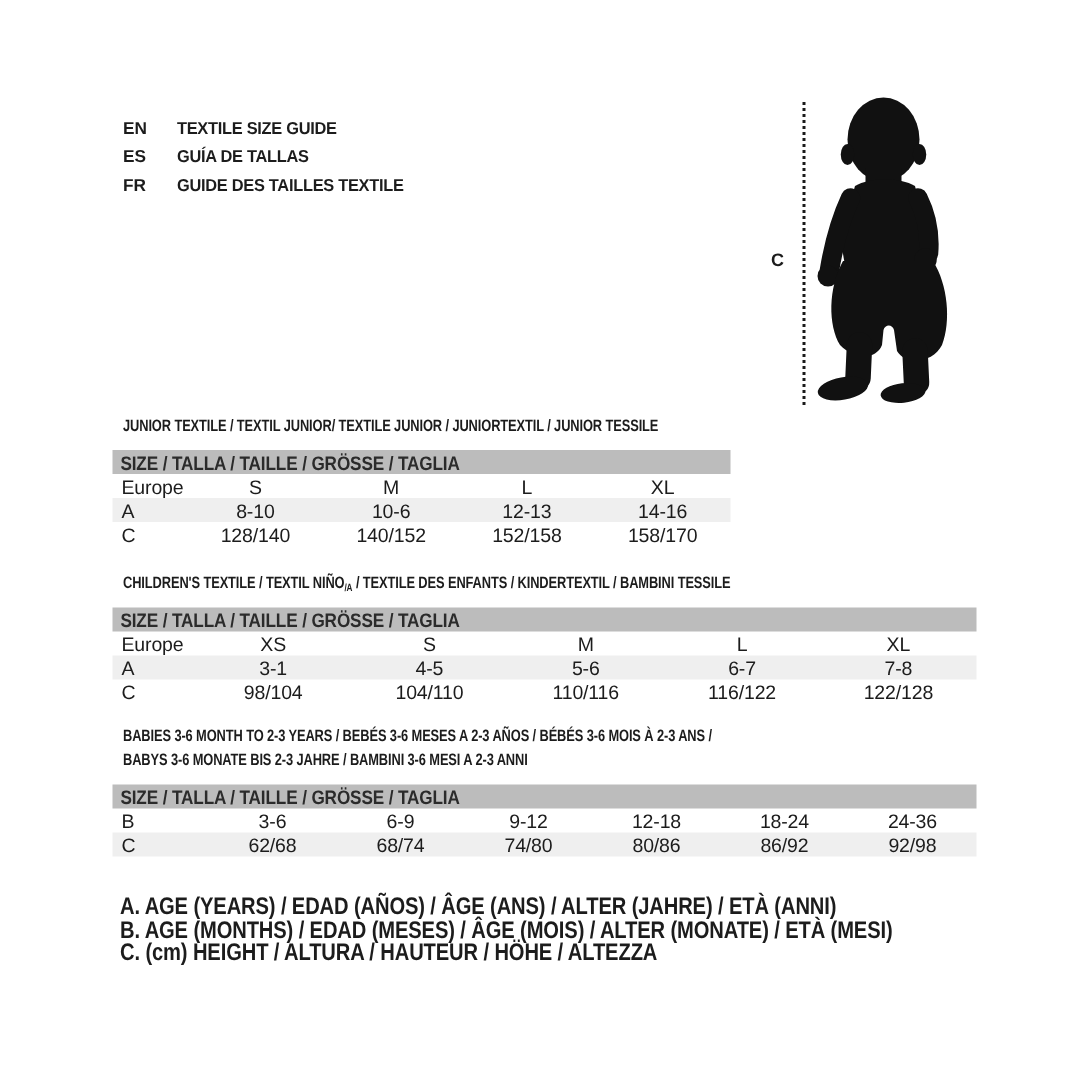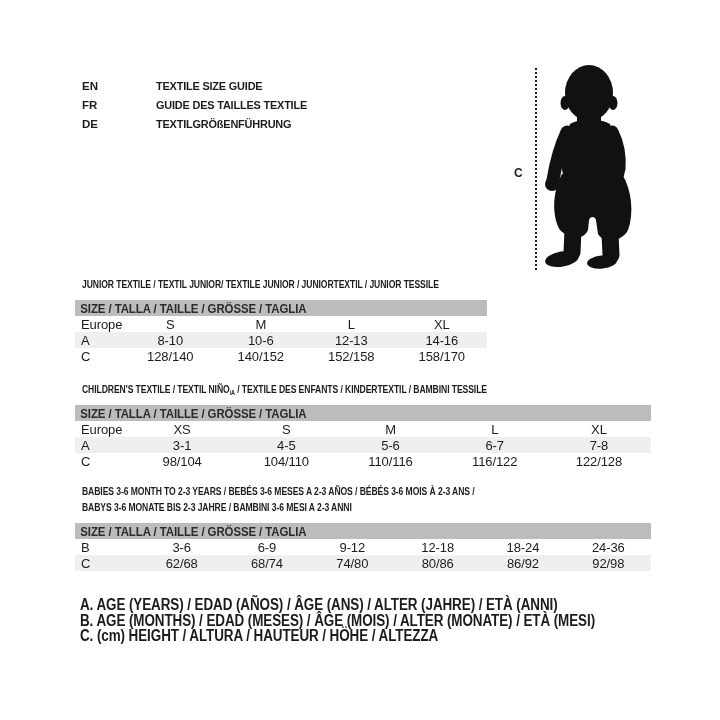--- a/index.html
+++ b/index.html
@@ -1,21 +1,21 @@
 <!DOCTYPE html>
 <html><head>
 <meta charset="utf-8">
 <style>
   html,body{margin:0;padding:0;background:#fff;}
   #page{position:relative;width:720px;height:720px;background:#ffffff;overflow:hidden;
         font-family:"Liberation Sans",sans-serif;color:#1c1c1c;}
 
   
   .lang-block{position:absolute;left:82px;top:76px;}
-  .lang-row{display:flex;height:19px;align-items:center;font-weight:bold;font-size:11.5px;gap:38px;}
+  .lang-row{display:flex;height:19px;align-items:center;font-weight:bold;font-size:11.5px;}
   .lang-code{width:36px;}
   .lang-text{transform:scaleX(0.95);transform-origin:left center;white-space:nowrap;letter-spacing:-0.2px;}
 
   
   .dotted-line{position:absolute;left:535px;top:68px;height:202px;width:0;border-left:2px dotted #1a1a1a;}
   .c-label{position:absolute;left:514px;top:166px;font-weight:bold;font-size:12px;}
   .baby-svg{position:absolute;left:540px;top:62px;}
 
   
   .tbl-title{position:absolute;left:82px;font-weight:bold;font-size:11px;line-height:16px;white-space:nowrap;
@@ -42,26 +42,26 @@
 <body>
 
 <div id="page">
 
   <div class="lang-block">
     <div class="lang-row">
       <span class="lang-code">EN</span>
       <span class="lang-text">TEXTILE SIZE GUIDE</span>
     </div>
     <div class="lang-row">
+      <span class="lang-code">ES</span>
+      <span class="lang-text">GUÍA DE TALLAS</span>
+    </div>
+    <div class="lang-row">
       <span class="lang-code">FR</span>
       <span class="lang-text">GUIDE DES TAILLES TEXTILE</span>
-    </div>
-    <div class="lang-row">
-      <span class="lang-code">DE</span>
-      <span class="lang-text">TEXTILGRÖßENFÜHRUNG</span>
     </div>
   </div>
 
   <div class="dotted-line"></div>
   <div class="c-label">C</div>
   <svg class="baby-svg" width="125" height="210" viewBox="0 0 125 210">
     <g fill="#111" stroke="none">
       <ellipse cx="49" cy="31" rx="24" ry="28"></ellipse>
       <ellipse cx="25" cy="41" rx="4.5" ry="7"></ellipse>
       <ellipse cx="73" cy="41" rx="4.5" ry="7"></ellipse>

